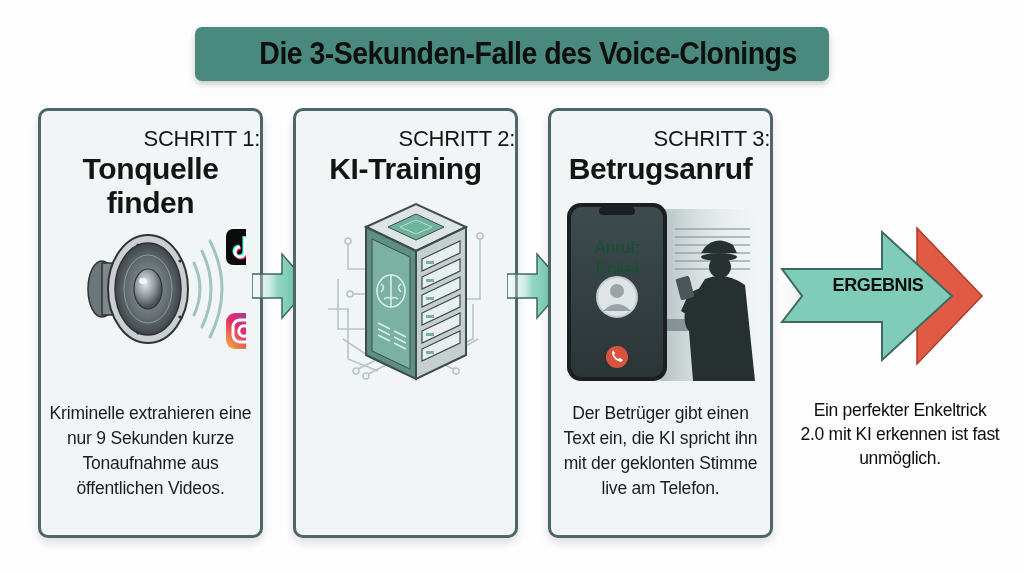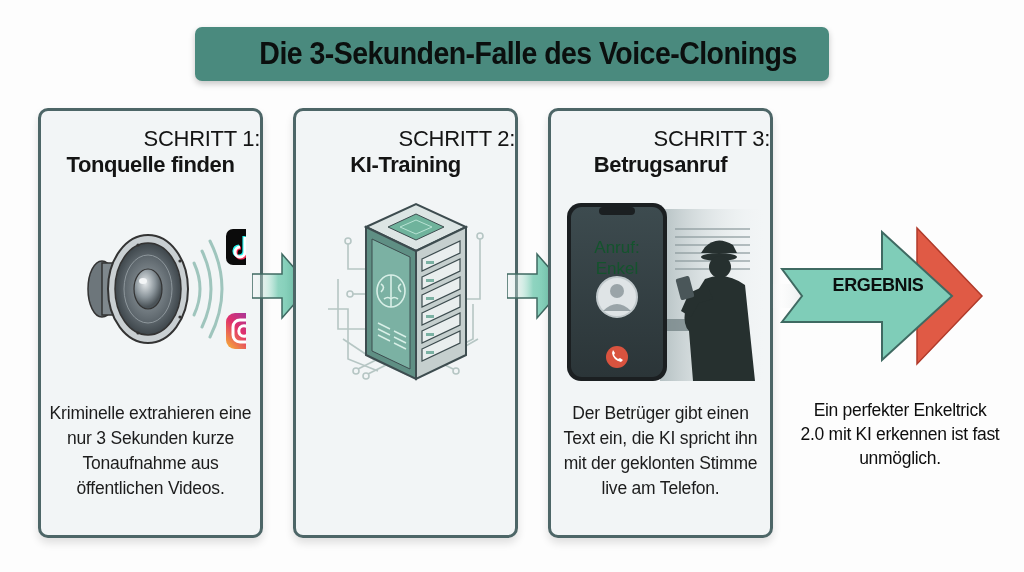--- a/index.html
+++ b/index.html
@@ -31,21 +31,21 @@
   .card-1 { left: 38px; }
   .card-2 { left: 293px; }
   .card-3 { left: 548px; }
 
   .card-step {
     position: absolute; top: 15px; left: 0; right: 0; text-align: right;
     font-size: 22px; color: #141414; letter-spacing: -0.3px;
   }
   .card-heading {
     position: absolute; top: 41px; left: 0; right: 0; text-align: center;
-    font-size: 22px; font-weight: bold; color: #141414; letter-spacing: -0.4px;
+    font-size: 30px; font-weight: bold; color: #141414; letter-spacing: -0.4px;
   }
   .card-body {
     position: absolute; top: 290px; left: 6px; right: 6px; text-align: center;
     font-size: 17.5px; line-height: 25px; color: #1c1c1c; letter-spacing: -0.2px;
   }
 
   .illus { position: absolute; }
   .illus-1 { left: 25px; top: 100px; width: 180px; height: 150px; }
   .illus-2 { left: 12px; top: 88px; width: 200px; height: 190px; }
   .illus-3 { left: 14px; top: 88px; width: 200px; height: 180px; }
@@ -121,21 +121,21 @@
         <path d="M19 8 v15 a5 5 0 1 1 -5 -5 M19 8 q2 6 8 6" fill="none" stroke="#ffffff" stroke-width="3"></path>
       </g>
       <g transform="translate(160,102)">
         <rect x="0" y="0" width="36" height="36" rx="9" fill="url(#ig)"></rect>
         <rect x="7" y="7" width="22" height="22" rx="7" fill="none" stroke="#fff" stroke-width="3"></rect>
         <circle cx="18" cy="18" r="5.2" fill="none" stroke="#fff" stroke-width="3"></circle>
         <circle cx="25" cy="11" r="1.7" fill="#fff"></circle>
       </g>
     </svg>
   </div>
-  <div class="card-body">Kriminelle extrahieren eine nur 3 Sekunden kurze Tonaufnahme aus öffentlichen Videos.</div>
+  <div class="card-body">Kriminelle extrahieren eine nur 9 Sekunden kurze Tonaufnahme aus öffentlichen Videos.</div>
 </div>
 
 <div class="step-arrow step-arrow-1">
   <svg width="60" height="80" viewBox="0 0 60 80">
     <defs>
       <linearGradient id="arrG1" x1="0" y1="0" x2="1" y2="0">
         <stop offset="0%" stop-color="#ffffff" stop-opacity="0"></stop>
         <stop offset="45%" stop-color="#8fd4c0"></stop>
         <stop offset="100%" stop-color="#6cc5ab"></stop>
       </linearGradient>

